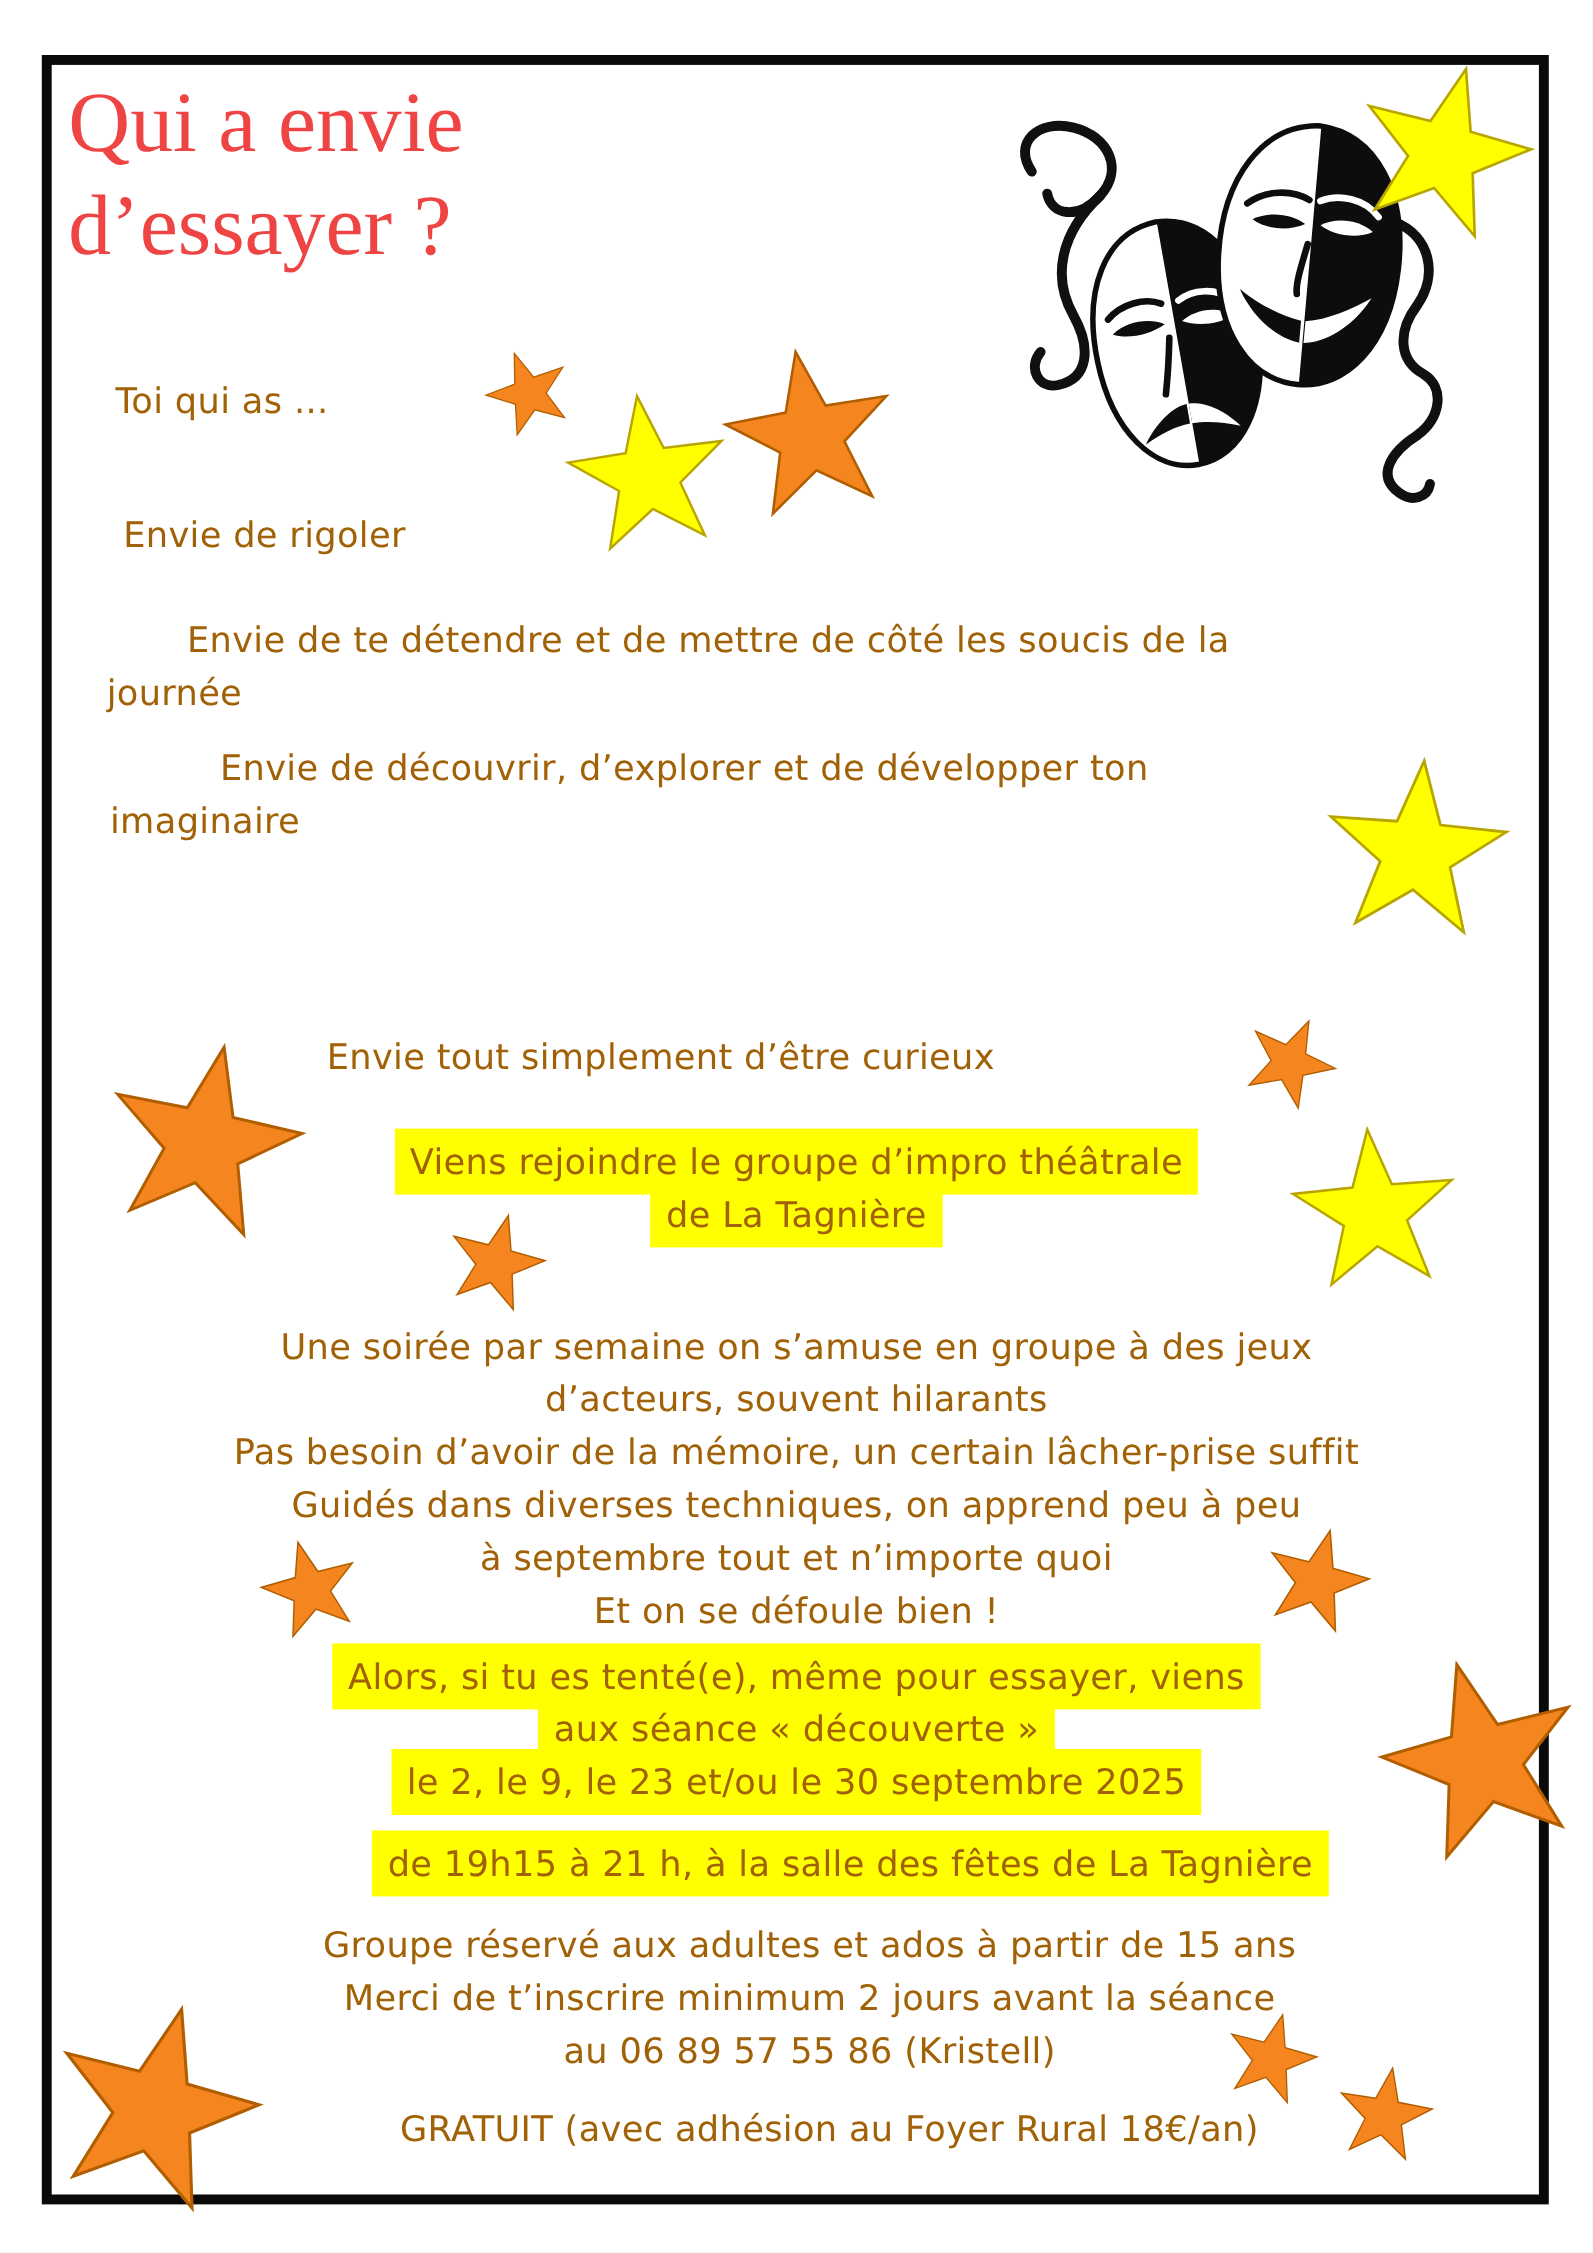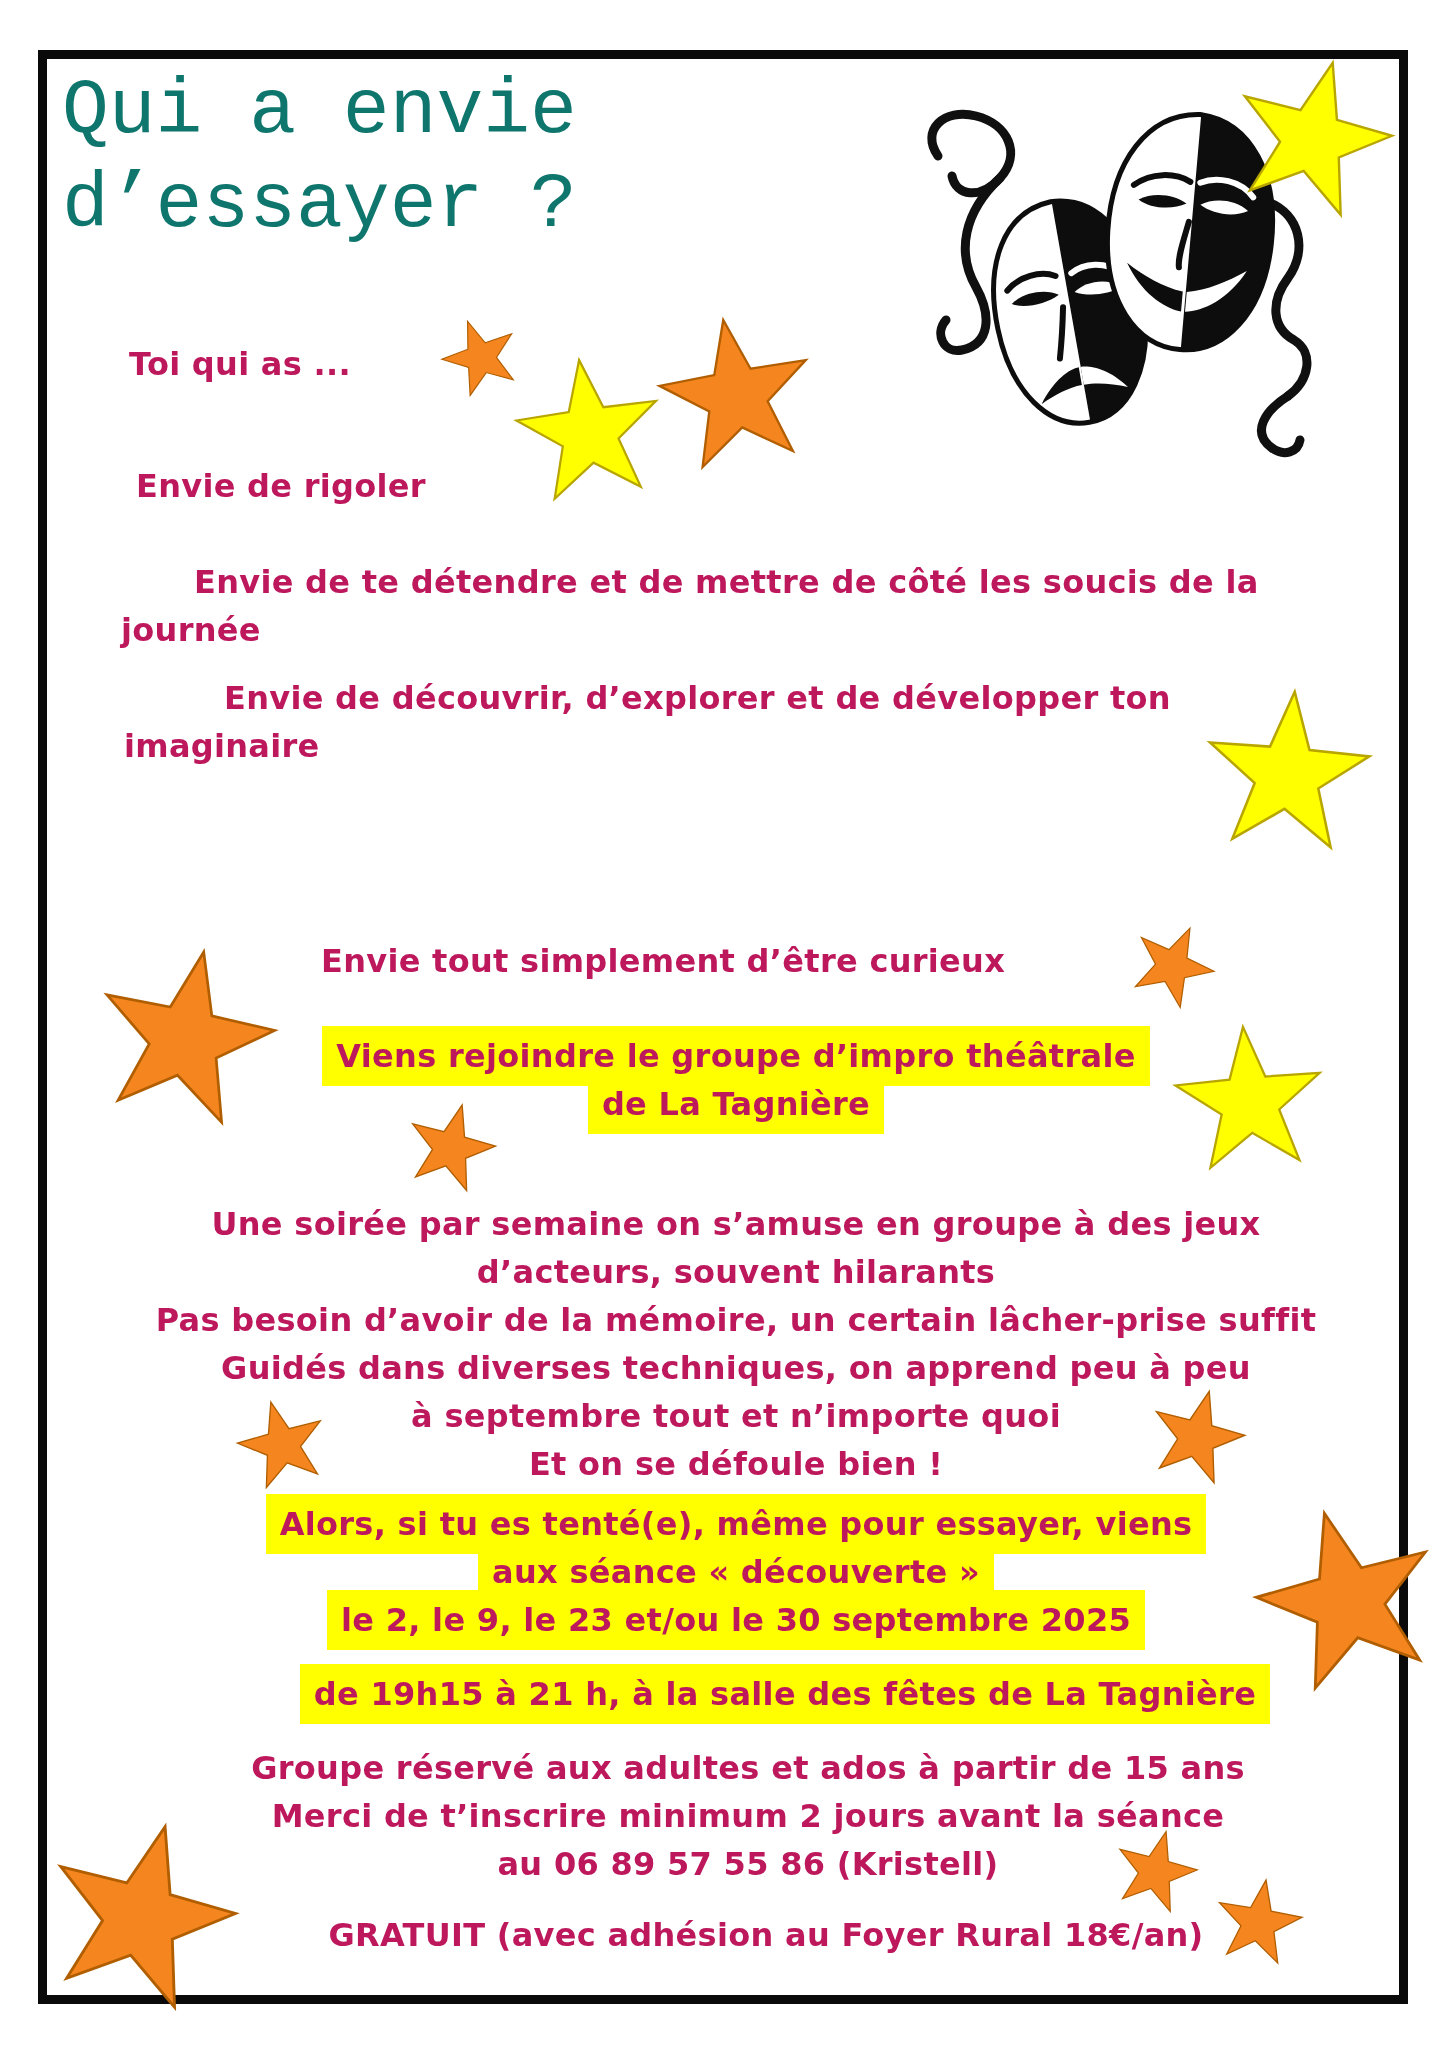--- a/index.html
+++ b/index.html
@@ -12,36 +12,35 @@
   }
   .frame{
     position:absolute;
     left:38px;top:50px;
     width:1352px;height:1936px;
     border:9px solid #0a0a0a;
     box-sizing:content-box;
   }
   .title{
     position:absolute;
-    font-family:Liberation Mono, monospace;
+    font-family:Liberation Serif, serif;
     font-weight:400;
     font-size:78px;
     line-height:94px;
-    color:#0f766e;
+    color:#ef4444;
     white-space:nowrap;
   }
   .line{
     position:absolute;
-    font-weight:bold;
+    font-weight:normal;
     font-size:32px;
     line-height:40px;
     letter-spacing:0.3px;
-    color:#be185d;
+    color:#a16207;
     white-space:nowrap;
-    margin-left:24px;
   }
   .center{left:0;right:0;text-align:center;}
   .hl-line{line-height:48px;height:48px;}
   .hl-line .hl{
     background:var(--hl,#ffff00);
     display:inline-block;
     padding:6px 14px;
     line-height:48px;
   }
   .star{position:absolute;overflow:visible;}

